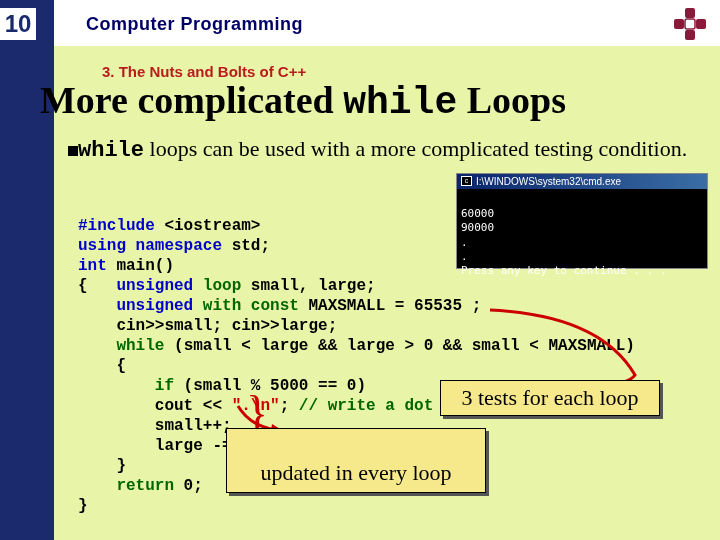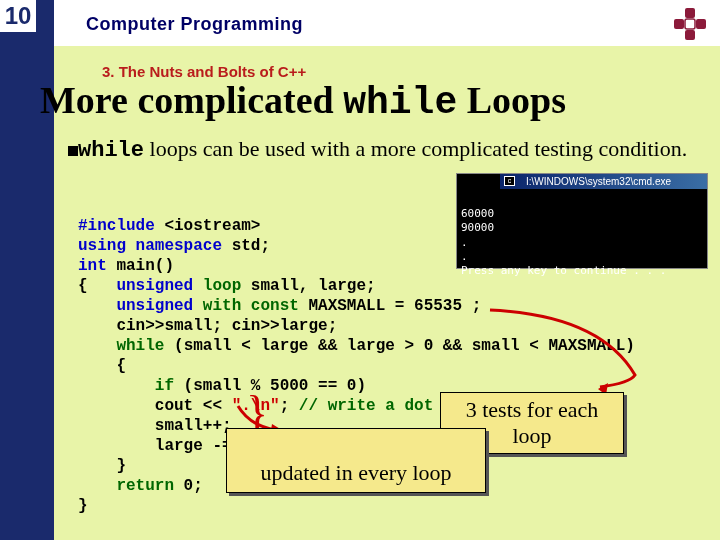--- a/index.html
+++ b/index.html
@@ -1,39 +1,39 @@
 <!DOCTYPE html>
 <html><head>
 <meta charset="utf-8">
 <style>
   * { margin: 0; padding: 0; box-sizing: border-box; }
   body { width: 720px; height: 540px; background: #e8f4a8; font-family: 'Times New Roman', serif; overflow: hidden; position: relative; }
   .left-col { position: absolute; left: 0; top: 0; width: 54px; height: 540px; background: #1a2a6c; }
-  .pagenum { position: absolute; left: 0; top: 0; width: 36px; height: 32px; background: #fff; color: #1a2a6c; font-size: 24px; font-weight: bold; font-family: Arial, sans-serif; text-align: center; line-height: 32px; }
+  .pagenum { position: absolute; left: 0; top: 8px; width: 36px; height: 32px; background: #fff; color: #1a2a6c; font-size: 24px; font-weight: bold; font-family: Arial, sans-serif; text-align: center; line-height: 32px; }
   .header-bar { position: absolute; left: 54px; top: 0; width: 666px; height: 46px; background: #fff; }
   .header-title { position: absolute; left: 86px; top: 14px; font-family: Arial, sans-serif; font-size: 18px; font-weight: 900; color: #000066; letter-spacing: 0.5px; }
   .logo { position: absolute; right: 12px; top: 6px; width: 36px; height: 36px; }
   .logo svg { width: 36px; height: 36px; }
   .chapter { position: absolute; left: 102px; top: 63px; font-family: Arial, sans-serif; font-size: 15px; font-weight: bold; color: #b91c1c; text-align: center; }
   .title-line { position: absolute; left: 40px; top: 78px; font-size: 38px; font-weight: bold; color: #000; white-space: nowrap; }
   .mono { font-family: 'Courier New', monospace; }
   .content { position: absolute; left: 60px; top: 136px; width: 640px; }
   .bullet-row { display: flex; gap: 0; font-size: 22px; color: #000; line-height: 1.2; }
   .bullet-sq { width: 10px; height: 10px; background: #000; margin-top: 10px; flex-shrink: 0; margin-left: 8px; }
   .bullet-text { flex: 1; }
   .code-block { position: absolute; left: 78px; top: 196px; width: 630px; font-family: 'Courier New', monospace; font-weight: bold; font-size: 16px; line-height: 1.25; color: #000; white-space: pre; }
   .kw-green { color: #006600; }
   .kw-red { color: #cc0000; }
   .kw-blue { color: #0000cc; }
   .cmt { color: #006600; }
   .callout { position: absolute; background: #f5e98c; border: 1px solid #000; box-shadow: 3px 3px 0 #555; font-family: 'Times New Roman', serif; font-size: 22px; text-align: center; padding: 4px 10px; }
-  .callout1 { left: 440px; top: 392px; width: 184px; }
+  .callout1 { left: 440px; top: 380px; width: 220px; }
   .callout2 { left: 226px; top: 428px; width: 260px; padding: 6px 10px; line-height: 1.15; }
   .cmd-window { position: absolute; left: 456px; top: 173px; width: 252px; height: 96px; background: #000; color: #fff; font-family: 'Lucida Console', monospace; font-size: 11px; border: 1px solid #888; }
-  .cmd-title { background: linear-gradient(to right, #0a246a, #3a6ea5); color: #fff; font-size: 10px; padding: 2px 4px; font-family: Tahoma, sans-serif; display: flex; align-items: flex-start; gap: 11px; margin-left: 43px; }
+  .cmd-title { background: linear-gradient(to right, #0a246a, #3a6ea5); color: #fff; font-size: 10px; padding: 2px 4px; font-family: Tahoma, sans-serif; display: flex; align-items: flex-start; gap: 4px; }
   .cmd-icon { width: 11px; height: 10px; background: #000; border: 1px solid #fff; display: inline-block; font-size: 7px; text-align: center; line-height: 8px; }
   .cmd-body { padding: 18px 4px; white-space: pre; line-height: 1.3; }
   .brace-red { position: absolute; color: #cc0000; font-size: 46px; font-family: serif; transform: scaleY(1.1); }
   .curve1 { position: absolute; left: 480px; top: 305px; width: 180px; height: 90px; pointer-events: none; }
   .curve2 { position: absolute; left: 220px; top: 398px; width: 80px; height: 40px; pointer-events: none; }
 </style>
 </head>
 <body>
 
 <div class="left-col"></div>

